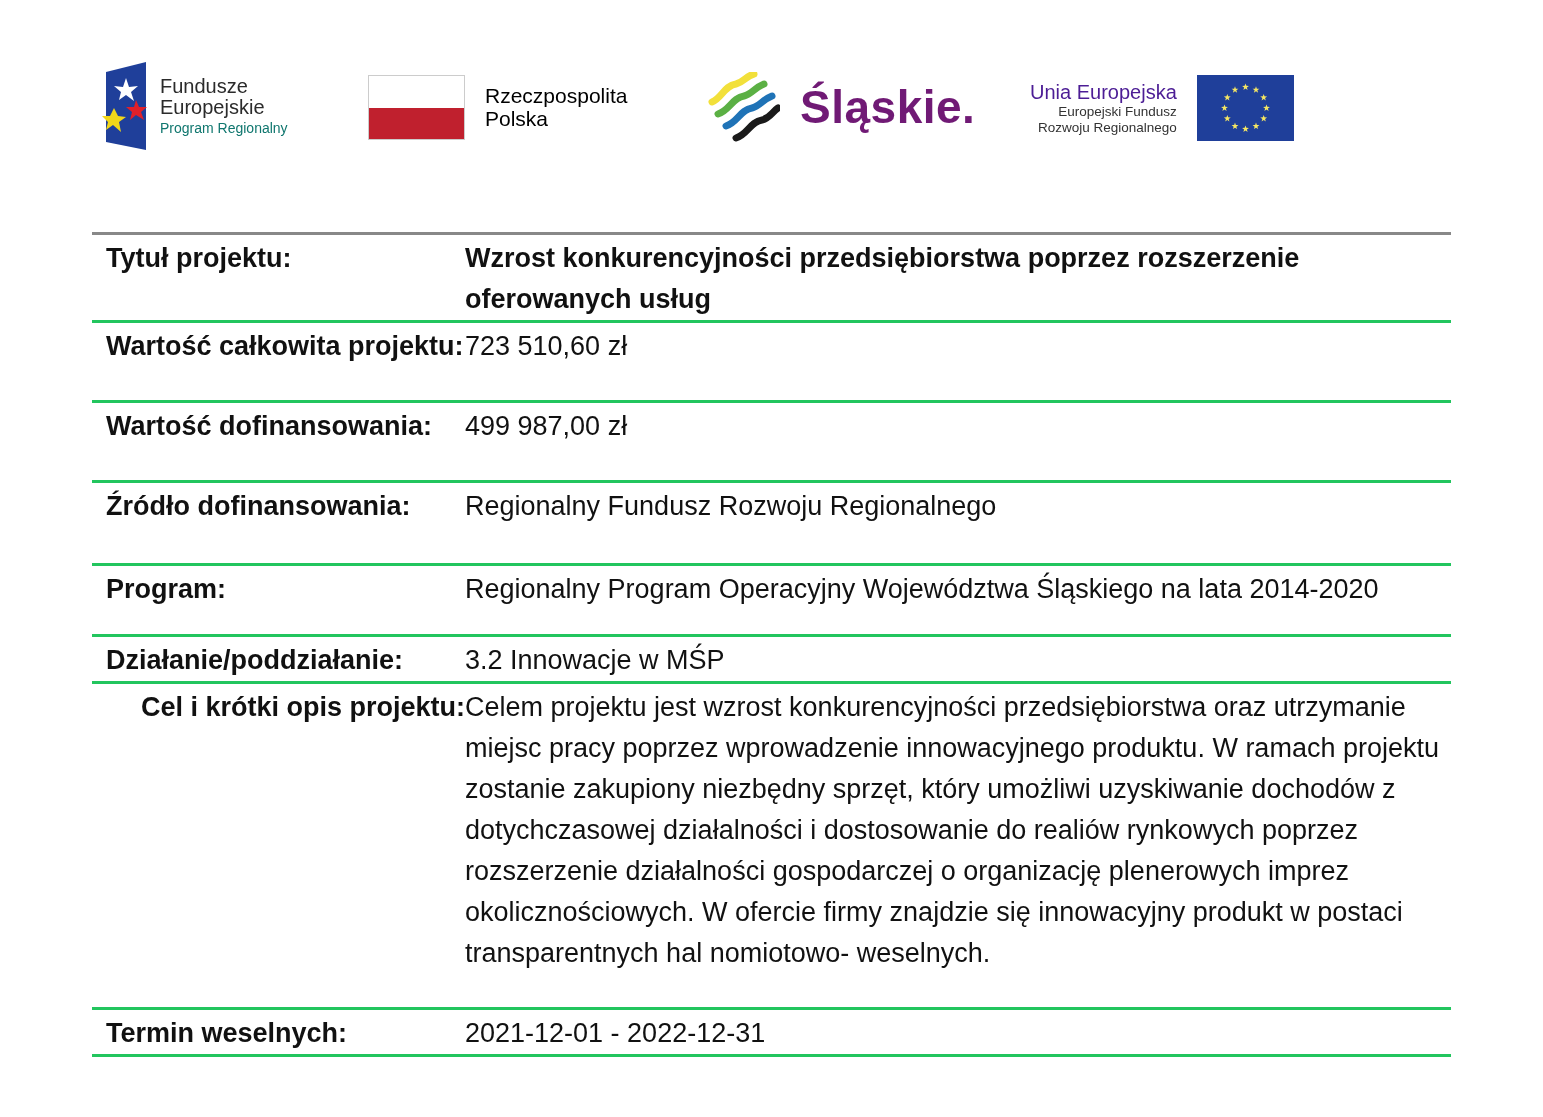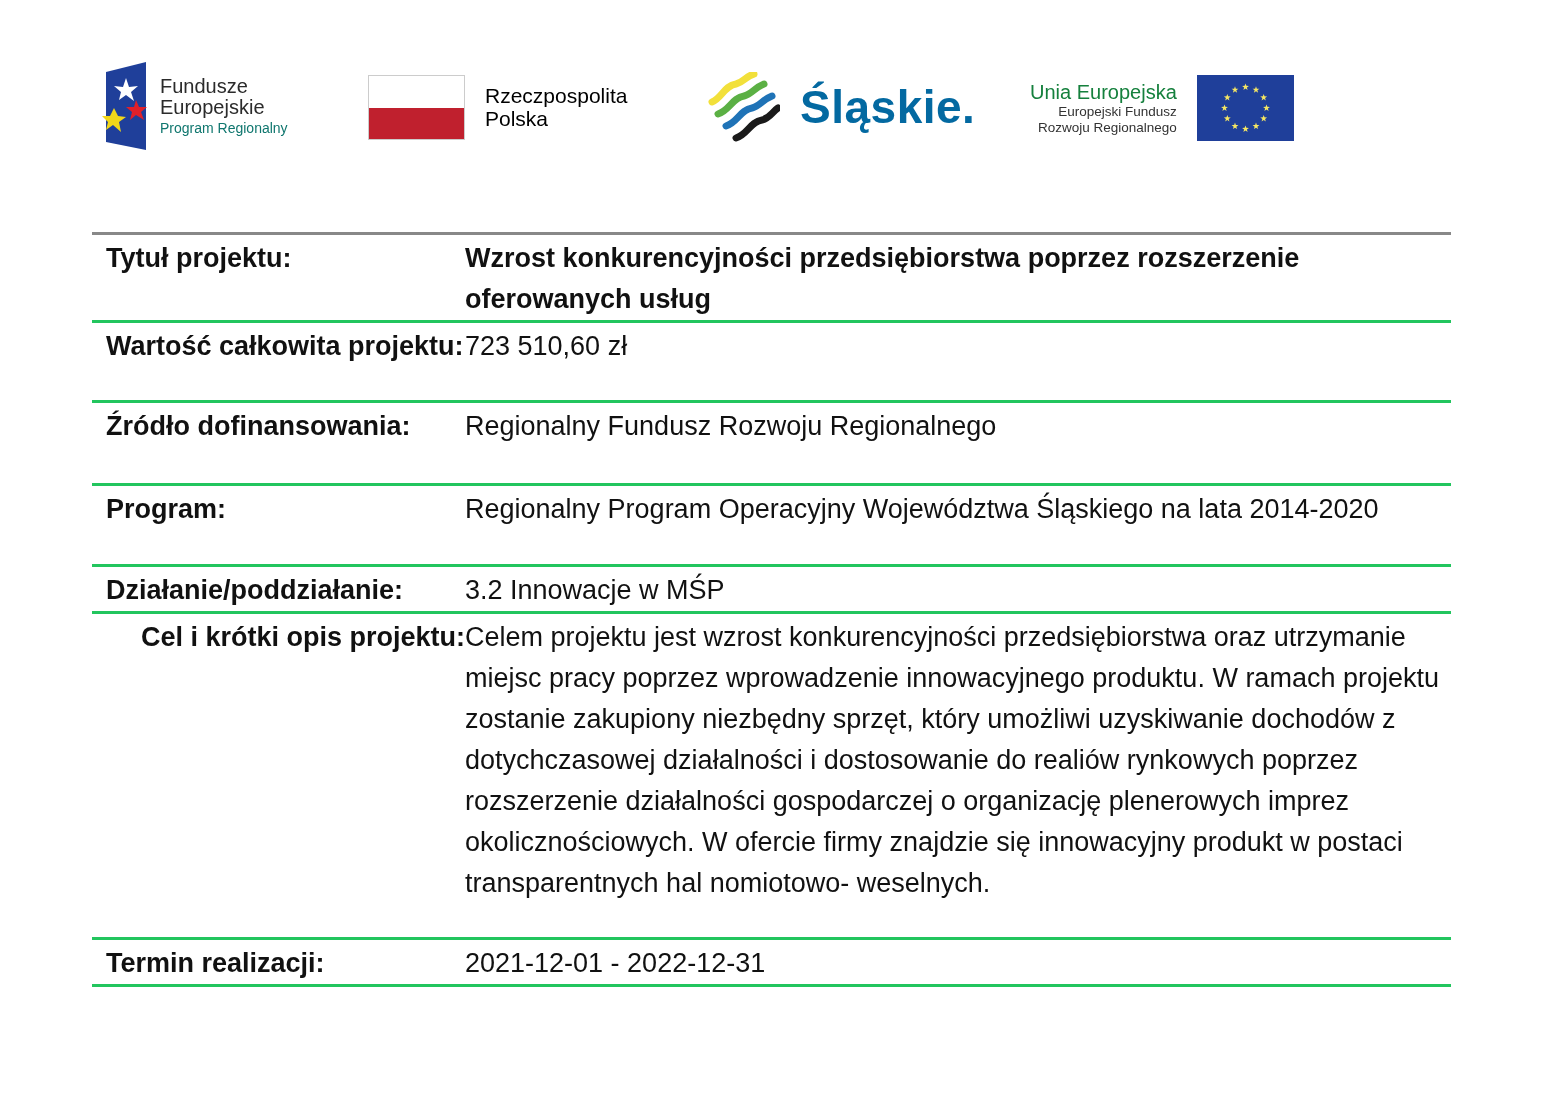--- a/index.html
+++ b/index.html
@@ -12,24 +12,24 @@
     .fe-logo { left: 100px; top: 62px; }
     .fe-text { margin-left: 12px; line-height: 1.05; }
     .fe-title { font-size: 20px; color: #2b2b2b; font-weight: 500; }
     .fe-sub { font-size: 14px; color: #0f766e; margin-top: 3px; }
     .rp-logo { left: 368px; top: 75px; }
     .rp-flag { width: 97px; height: 65px; border: 1px solid #ccc; box-sizing: border-box; display: flex; flex-direction: column; }
     .rp-flag .w { flex: 1; background: #fff; }
     .rp-flag .r { flex: 1; background: #c0202e; }
     .rp-text { margin-left: 20px; font-size: 21px; line-height: 1.05; color: #000000; }
     .sl-logo { left: 708px; top: 72px; }
-    .sl-text { margin-left: 20px; font-size: 46px; font-weight: bold; color: #0369a1; letter-spacing: 0.5px; }
+    .sl-text { margin-left: 20px; font-size: 46px; font-weight: bold; color: #701a75; letter-spacing: 0.5px; }
     .ue-logo { left: 1030px; top: 75px; }
     .ue-text { text-align: right; line-height: 1.15; margin-right: 20px; }
-    .ue-title { font-size: 20px; color: #15803d; }
+    .ue-title { font-size: 20px; color: #4c1d95; }
     .ue-sub { font-size: 13.5px; color: #333; }
     .ue-flag { width: 97px; height: 66px; background: #1f3f9a; }
 
     table.info {
       position: absolute; left: 92px; top: 232px; width: 1359px;
       border-collapse: collapse;
     }
     table.info td {
       vertical-align: top; padding: 3px 0 0 0; font-size: 27px; line-height: 41px;
       border-top: 3px solid #888888; border-bottom: 3px solid #22c55e;
@@ -106,34 +106,38 @@
 <table class="info">
   <tbody id="info-body">
       <tr style="height: 80px;">
     <td class="label" style="max-width: 290px;">Tytuł projektu:</td>
     <td class="value bold" style="max-width: 900px;">Wzrost konkurencyjności przedsiębiorstwa poprzez rozszerzenie oferowanych usług</td>
   </tr>
       <tr style="height: 80px;">
     <td class="label" style="max-width: 290px;">Wartość całkowita projektu:</td>
     <td class="value" style="max-width: 940px;">723 510,60 zł</td>
   </tr>
+      <tr style="height: 80px;">
+    <td class="label" style="max-width: 290px;">Wartość dofinansowania:</td>
+    <td class="value" style="max-width: 940px;">499 987,00 zł</td>
+  </tr>
       <tr style="height: 83px;">
     <td class="label" style="max-width: 290px;">Źródło dofinansowania:</td>
     <td class="value" style="max-width: 940px;">Regionalny Fundusz Rozwoju Regionalnego</td>
   </tr>
-      <tr style="height: 81px; margin-top: 28px;">
+      <tr style="height: 71px; margin-top: 28px;">
     <td class="label" style="max-width: 290px;">Program:</td>
     <td class="value" style="max-width: 890px;">Regionalny Program Operacyjny Województwa Śląskiego na lata 2014-2020</td>
   </tr>
       <tr style="height: 38px;">
     <td class="label" style="max-width: 359px;">Działanie/poddziałanie:</td>
     <td class="value" style="max-width: 940px;">3.2 Innowacje w MŚP</td>
   </tr>
       <tr style="height: 326px;">
     <td class="label" style="max-width: 290px; text-align: right;">Cel i krótki opis projektu:</td>
     <td class="value" style="max-width: 960px;">Celem projektu jest wzrost konkurencyjności przedsiębiorstwa oraz utrzymanie miejsc pracy poprzez wprowadzenie innowacyjnego produktu. W ramach projektu zostanie zakupiony niezbędny sprzęt, który umożliwi uzyskiwanie dochodów z dotychczasowej działalności i dostosowanie do realiów rynkowych poprzez rozszerzenie działalności gospodarczej o organizację plenerowych imprez okolicznościowych. W ofercie firmy znajdzie się innowacyjny produkt w postaci transparentnych hal nomiotowo- weselnych.</td>
   </tr>
       <tr style="height: 37px;">
-    <td class="label" style="max-width: 359px;">Termin realizacji:</td>
+    <td class="label" style="max-width: 359px;">Termin weselnych:</td>
     <td class="value" style="max-width: 940px;">2021-12-01 - 2022-12-31</td>
   </tr>
     </tbody>
 </table>
 
 </body></html>

